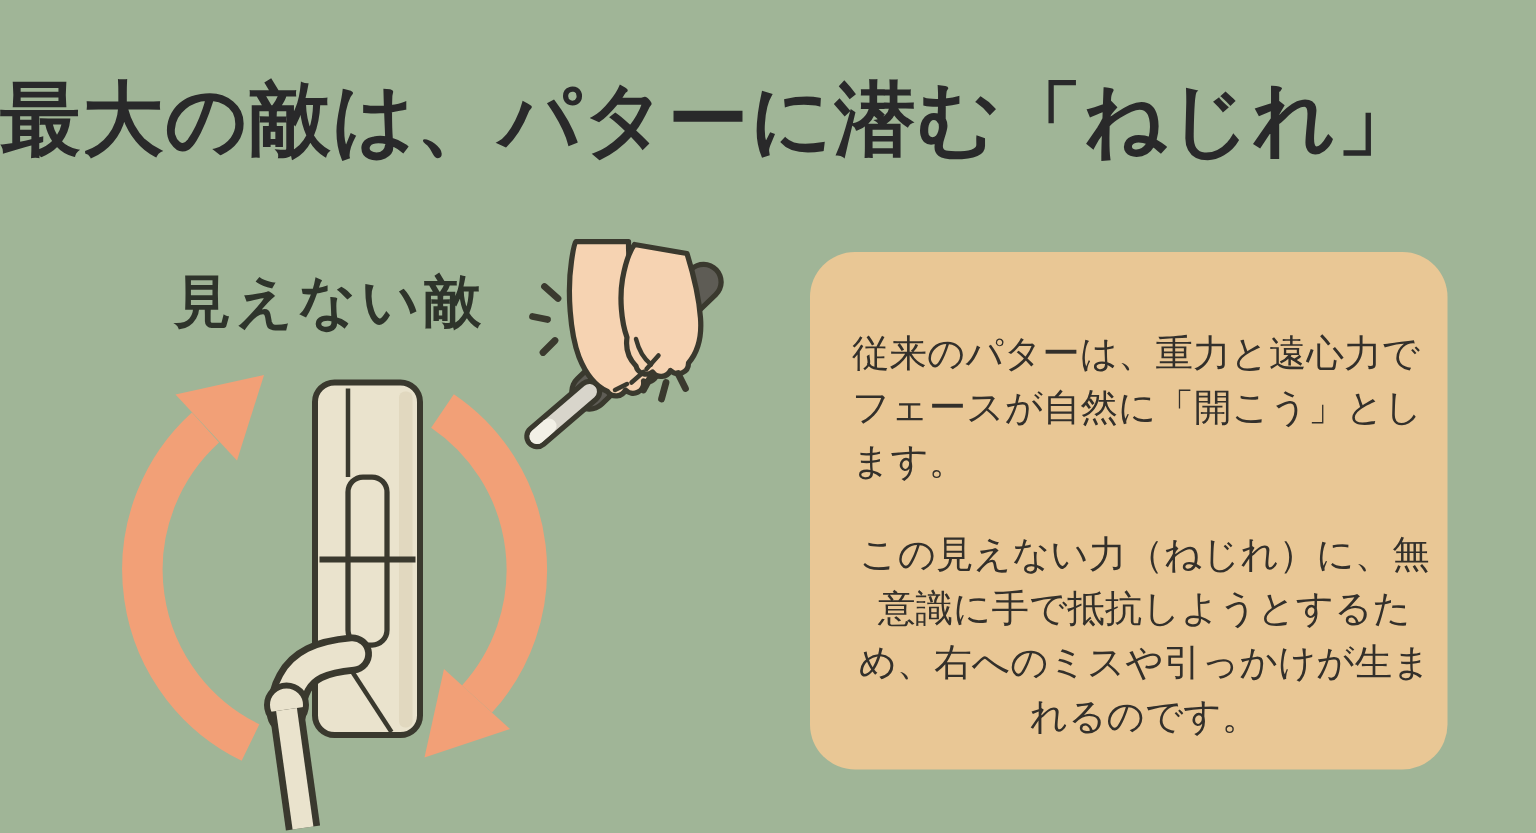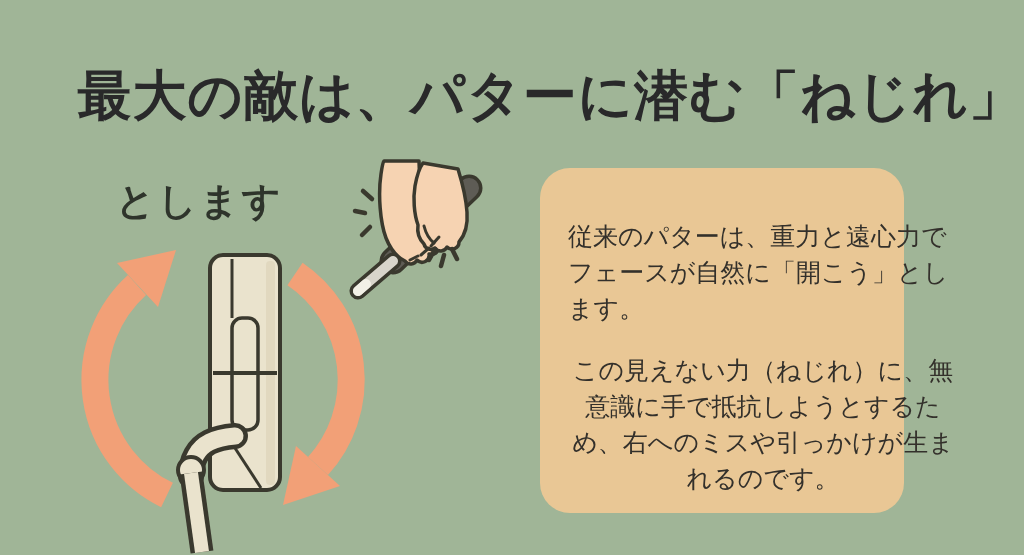--- a/index.html
+++ b/index.html
@@ -9,23 +9,23 @@
     font-family: "Liberation Sans", sans-serif;
     background: var(--background, #a0b597);
   }
   .stage {
     position: relative;
     width: 1024px; height: 555px;
     background: var(--background, #a0b597);
   }
   .title {
     position: absolute;
-    left: 0; top: 63px;
+    left: 0; top: 48px;
     width: 1024px;
-    text-align: right;
+    text-align: left;
     font-size: 54px;
     line-height: 64px;
     font-weight: 900;
     letter-spacing: 1px;
     color: var(--title-text, #29292a);
     margin: 0;
   }
   .diagram-label {
     position: absolute;
     left: 116px; top: 176px;
@@ -35,21 +35,21 @@
     color: var(--label-text, #2e342b);
   }
   .diagram-svg {
     position: absolute;
     left: 55px; top: 148px;
     width: 460px; height: 407px;
   }
   .info-box {
     position: absolute;
     left: 540px; top: 168px;
-    width: 364px; height: 345px;
+    width: 425px; height: 345px;
     box-sizing: border-box;
     background: var(--panel, #e9c795);
     border-radius: 30px;
     padding: 50px 0 0 28px;
   }
   .info-box p {
     margin: 0;
     width: 390px;
     font-size: 25px;
     line-height: 36px;
@@ -65,21 +65,21 @@
   .putterf { fill: var(--putter-fill, #eae3cd); }
   .skinf   { fill: var(--skin, #f6d3b2); }
 </style>
 </head>
 <body>
 
 <div class="stage">
 
   <h1 class="title">最大の敵は、パターに潜む「ねじれ」</h1>
 
-  <div class="diagram-label">とします</div>
+  <div class="diagram-label">見えない敵</div>
 
   <svg class="diagram-svg" viewBox="0 0 460 407">
 
     <g fill="none">
       <path d="M 112 347 A 128 128 0 0 1 82 137" stroke="var(--arrow, #f2a077)" stroke-width="27"></path>
       <polygon class="arrowf" points="121,102 62,115 103,159"></polygon>
       <path d="M 240 126 A 128 128 0 0 1 263 318" stroke="var(--arrow, #f2a077)" stroke-width="27"></path>
       <polygon class="arrowf" points="228,357 285,338 241,298"></polygon>
     </g>
 

